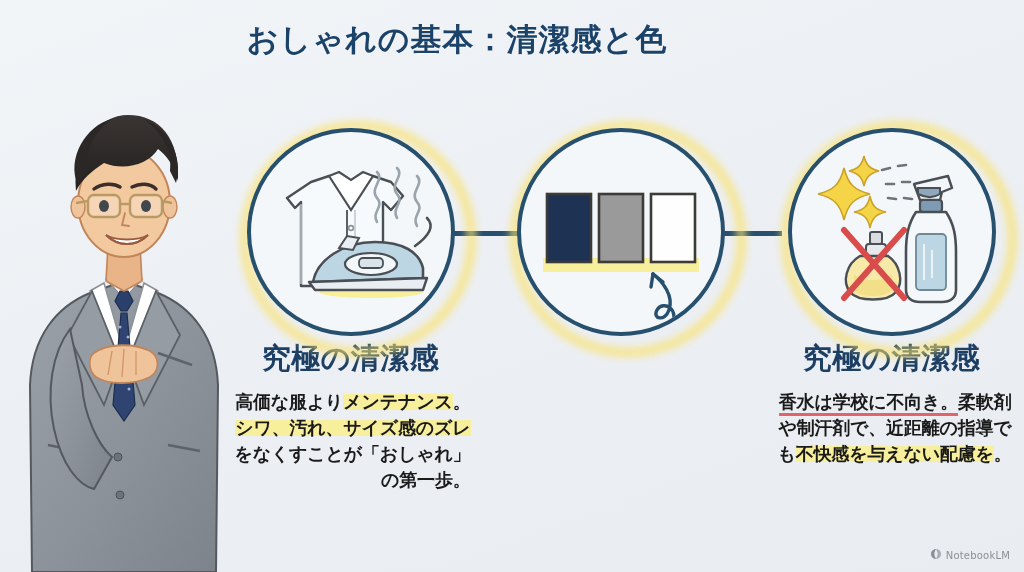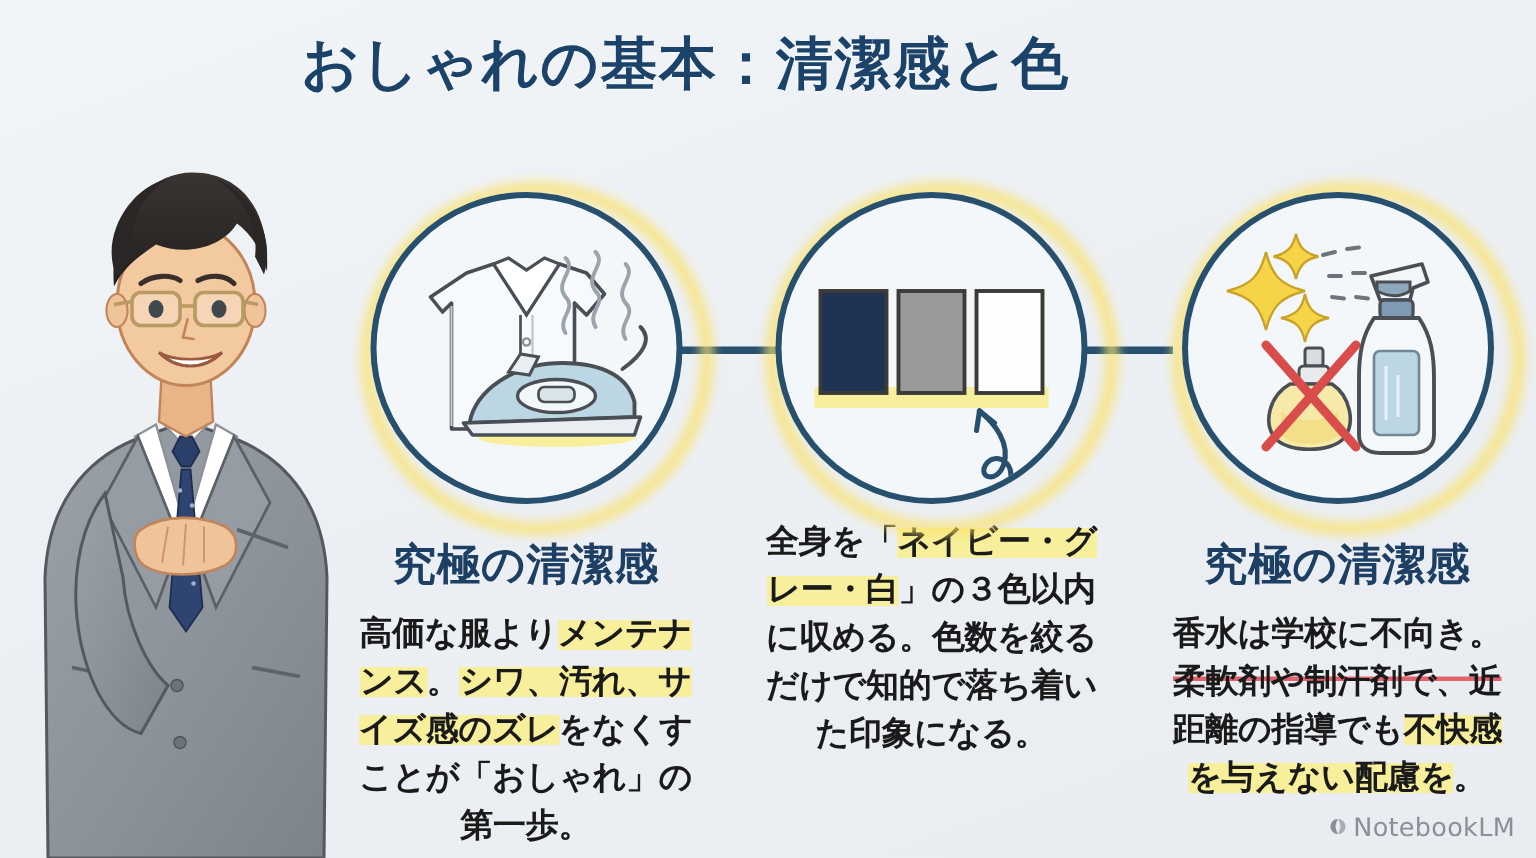--- a/index.html
+++ b/index.html
@@ -21,21 +21,21 @@
     overflow: hidden;
   }
 
   
   .title {
     position: absolute;
     top: 22px;
     left: 0;
     width: 914px;
     text-align: center;
-    font-size: 38px;
+    font-size: 31px;
     font-weight: bold;
     color: #1b4268;
     letter-spacing: 1px;
     line-height: 1.1;
     text-shadow: 0 1px 1px rgba(255,255,255,0.7);
   }
 
   
   .person {
     position: absolute;
@@ -97,56 +97,56 @@
     height: 200px;
     border-radius: 50%;
     border: 4px solid #27506f;
     background: #f4f7fa;
     box-sizing: content-box;
     overflow: hidden;
   }
   .circle svg { display: block; }
 
   .heading {
-    margin-top: 21px;
+    margin-top: 3px;
     font-size: 29px;
     font-weight: bold;
     color: #1d3f63;
     text-align: center;
     letter-spacing: 0.5px;
     white-space: nowrap;
   }
   .body-text {
     margin-top: 10px;
     width: 240px;
-    font-size: 22px;
+    font-size: 18px;
     font-weight: bold;
     line-height: 1.45;
     color: #1a1a1a;
-    text-align: center;
+    text-align: right;
     letter-spacing: -0.2px;
   }
   .hl {
     background: linear-gradient(transparent 12%, #f7ef9b 12%, #f7ef9b 92%, transparent 92%);
   }
   .ul-red {
     border-bottom: 3px solid #e2636b;
-    padding-bottom: 16px;
+    padding-bottom: 1px;
   }
 
   
   .watermark {
     position: absolute;
     right: 14px;
     bottom: 10px;
     display: flex;
     align-items: center;
     gap: 4px;
     color: #8b9097;
-    font-size: 17px;
+    font-size: 10px;
     letter-spacing: 0.2px;
   }
 </style>
 </head>
 <body>
 
 <div id="slide">
 
   <div class="title">おしゃれの基本：清潔感と色</div>
 
@@ -287,21 +287,20 @@
             <rect x="130" y="62" width="44" height="68" fill="#fefefe" stroke="#3d3b38" stroke-width="2.6"></rect>
 
             <g stroke="#27506f" stroke-width="3.4" fill="none" stroke-linecap="round">
               <path d="M150 196 C160 176 142 168 136 178 C131 187 144 190 148 178 C153 164 142 150 132 142"></path>
               <path d="M132 142 L142 150"></path>
               <path d="M132 142 L130 155"></path>
             </g>
           </svg>
         </div>
       </div>
-      <div class="body-text"><span>全身を「</span><span class="hl">ネイビー・グレー・白</span><span>」の３色以内に収める。色数を絞るだけで知的で落ち着いた印象になる。</span></div>
     </div>
 
     <div class="col">
       <div class="circle-wrap">
         <div class="glow"></div>
         <div class="circle">
           <svg width="200" height="200" viewBox="0 0 200 200" xmlns="http://www.w3.org/2000/svg">
 
             <g fill="#f5d547" stroke="#c9a227" stroke-width="1.6">
               <path d="M52 36 C56 52 62 58 78 62 C62 66 56 72 52 88 C48 72 42 66 26 62 C42 58 48 52 52 36 Z"></path>

